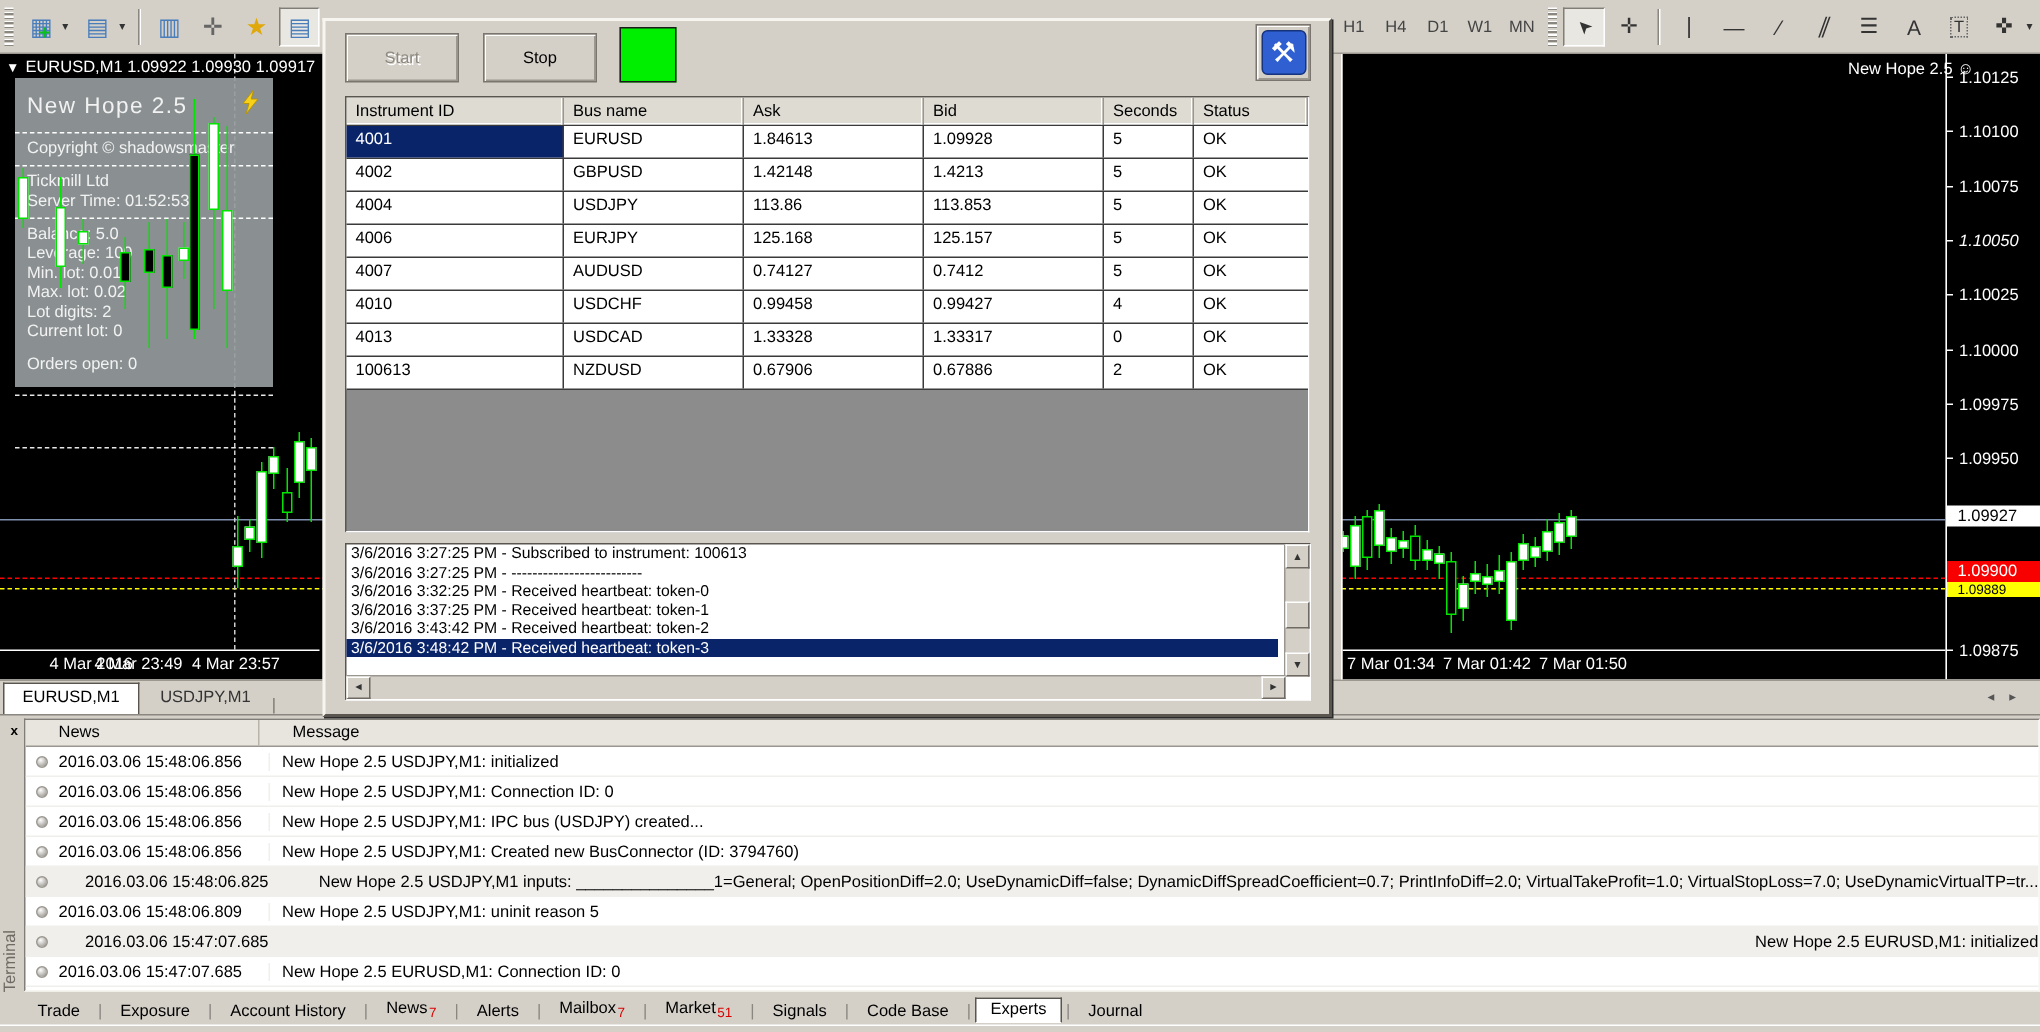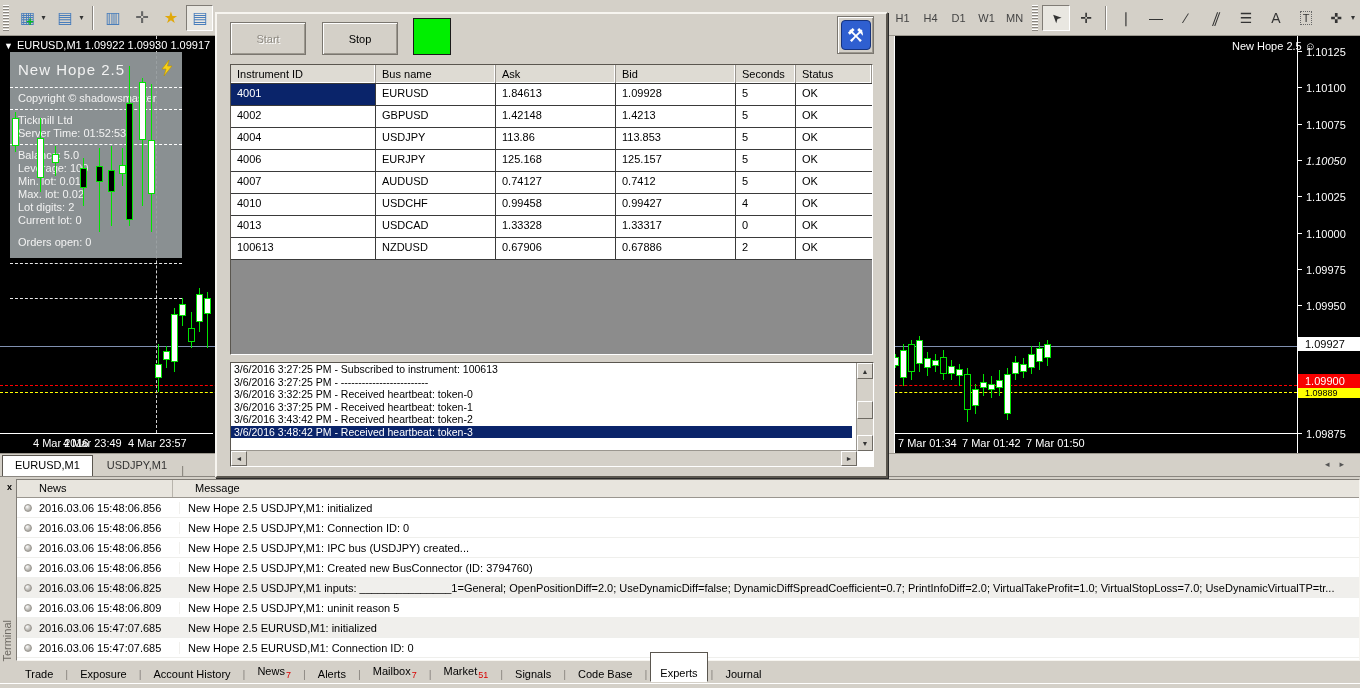--- a/index.html
+++ b/index.html
@@ -108,28 +108,28 @@
   .t-close{position:absolute;left:3px;top:3px;width:13px;height:13px;font-size:9px;font-weight:bold;
     display:flex;align-items:center;justify-content:center;color:#000;}
   .t-side{position:absolute;left:1px;bottom:26px;writing-mode:vertical-rl;transform:rotate(180deg);
     color:#6e6a63;font-size:11px;}
   .t-grid{position:absolute;left:16px;top:2px;width:1344px;height:182px;background:#fff;overflow:hidden;
     border:1px solid;border-color:#807c76 #f7f5f0 #f7f5f0 #807c76;}
   .t-head{display:flex;height:18px;background:#e8e5de;border-bottom:1px solid #9a968f;}
   .t-head .th{padding:2px 6px 0 22px;}
   .t-head .th.time{width:156px;border-right:1px solid #b8b4ac;}
   .t-row{display:flex;height:20px;align-items:center;border-bottom:1px solid #efefec;}
-  .t-row.shaded{background:#f0efec;}
+  .t-row.shaded{background:#f0efec;text-align:right;}
   .t-dot{width:8px;height:8px;border-radius:50%;margin:0 7px 0 7px;flex:none;
     background:radial-gradient(circle at 35% 30%,#fdfdfd,#b9b7b2 60%,#8f8d88);border:1px solid #9a968f;}
   .t-time{width:141px;flex:none;white-space:nowrap;border-right:1px solid #f0efec;}
   .t-msg{padding-left:8px;white-space:nowrap;overflow:hidden;flex:1;}
   .t-tabs{position:absolute;left:16px;bottom:6px;height:22px;display:flex;align-items:flex-end;}
   .t-tab{padding:3px 9px 2px 9px;color:#000;white-space:nowrap;}
-  .t-tab.active{background:#fff;border:1px solid #5a564f;border-bottom:1px solid #fff;padding-top:14px;}
+  .t-tab.active{background:#fff;border:1px solid #5a564f;border-bottom:1px solid #fff;padding-top:1px;}
   .t-tab .badge{color:#d90000;font-size:9px;vertical-align:-3px;margin-left:1px;}
   .t-tab .badge:empty{display:none;}
   .t-divider{color:#8a868o;color:#8a8680;padding:3px 3px 2px 3px;}
   .t-status{position:absolute;left:0;bottom:0;width:1360px;height:5px;background:#d4d0c8;border-top:1px solid #fff;}
 
   .bolt{display:inline-block;}
 </style>
 </head>
 <body>
 

